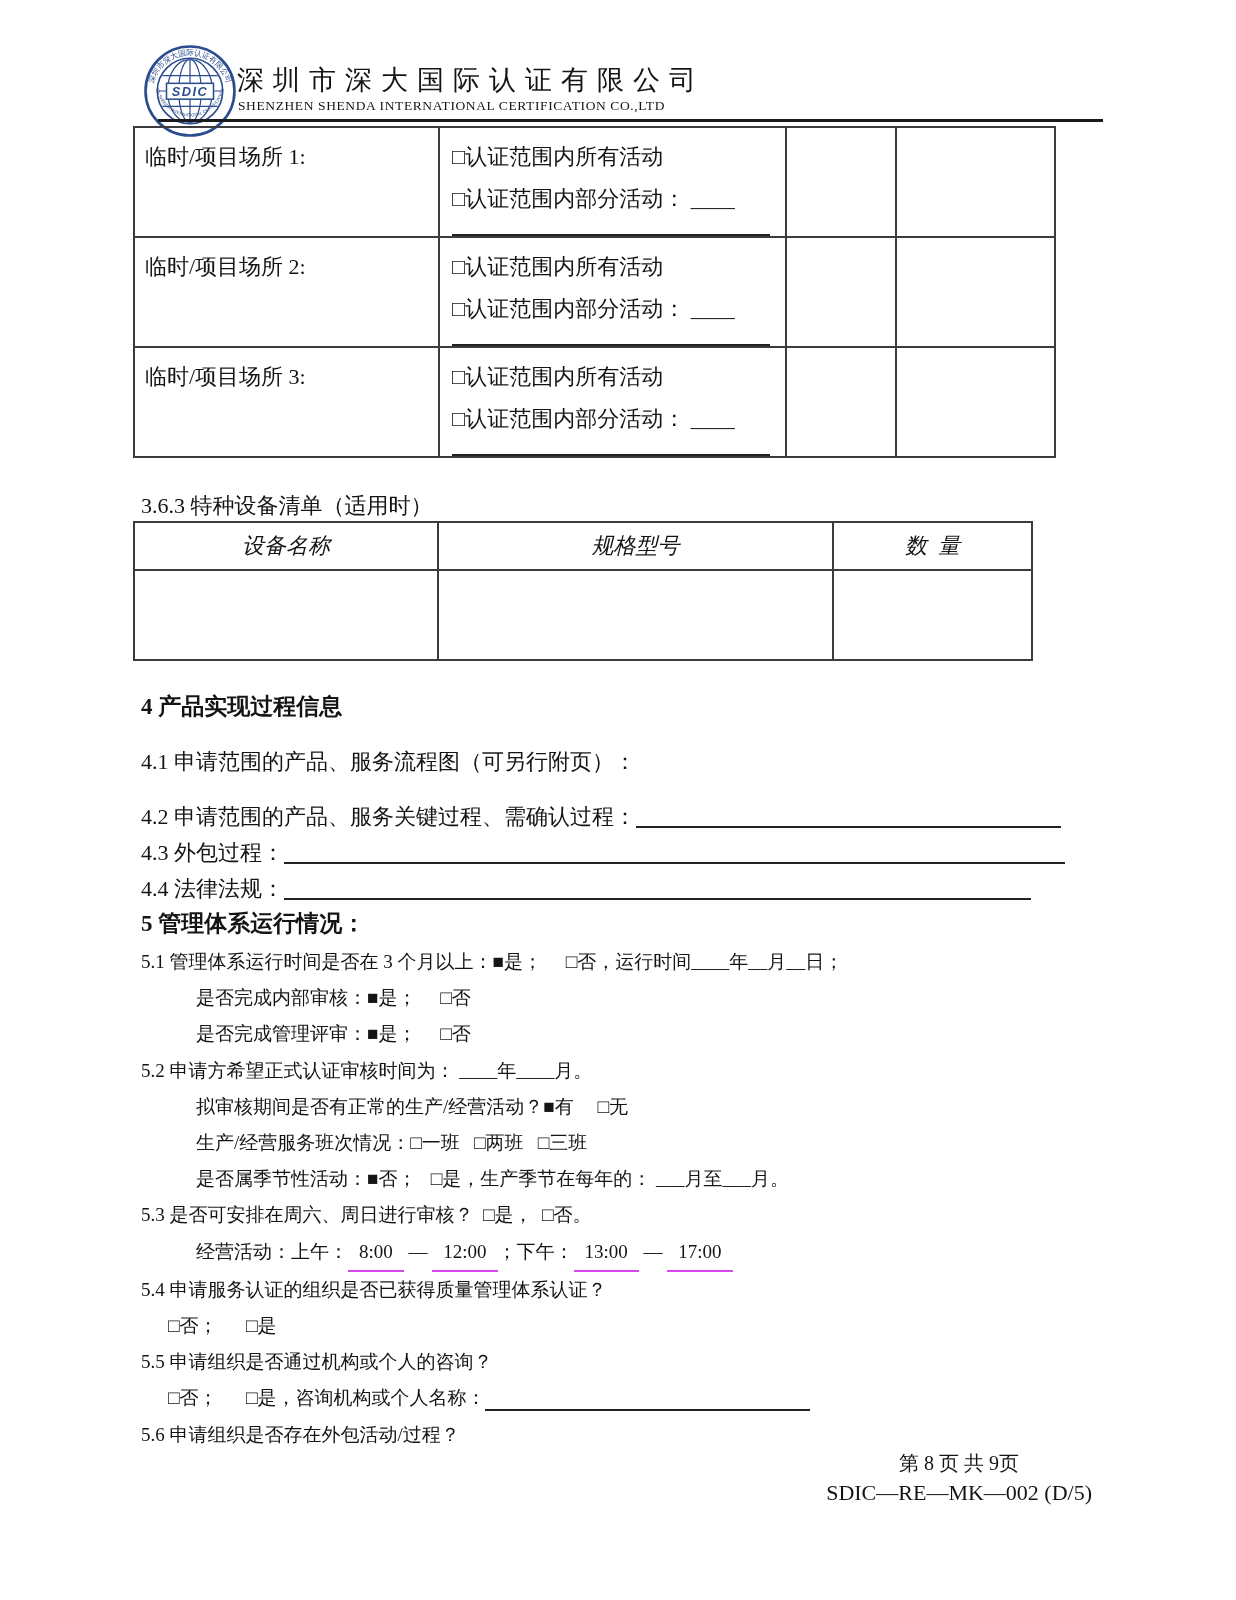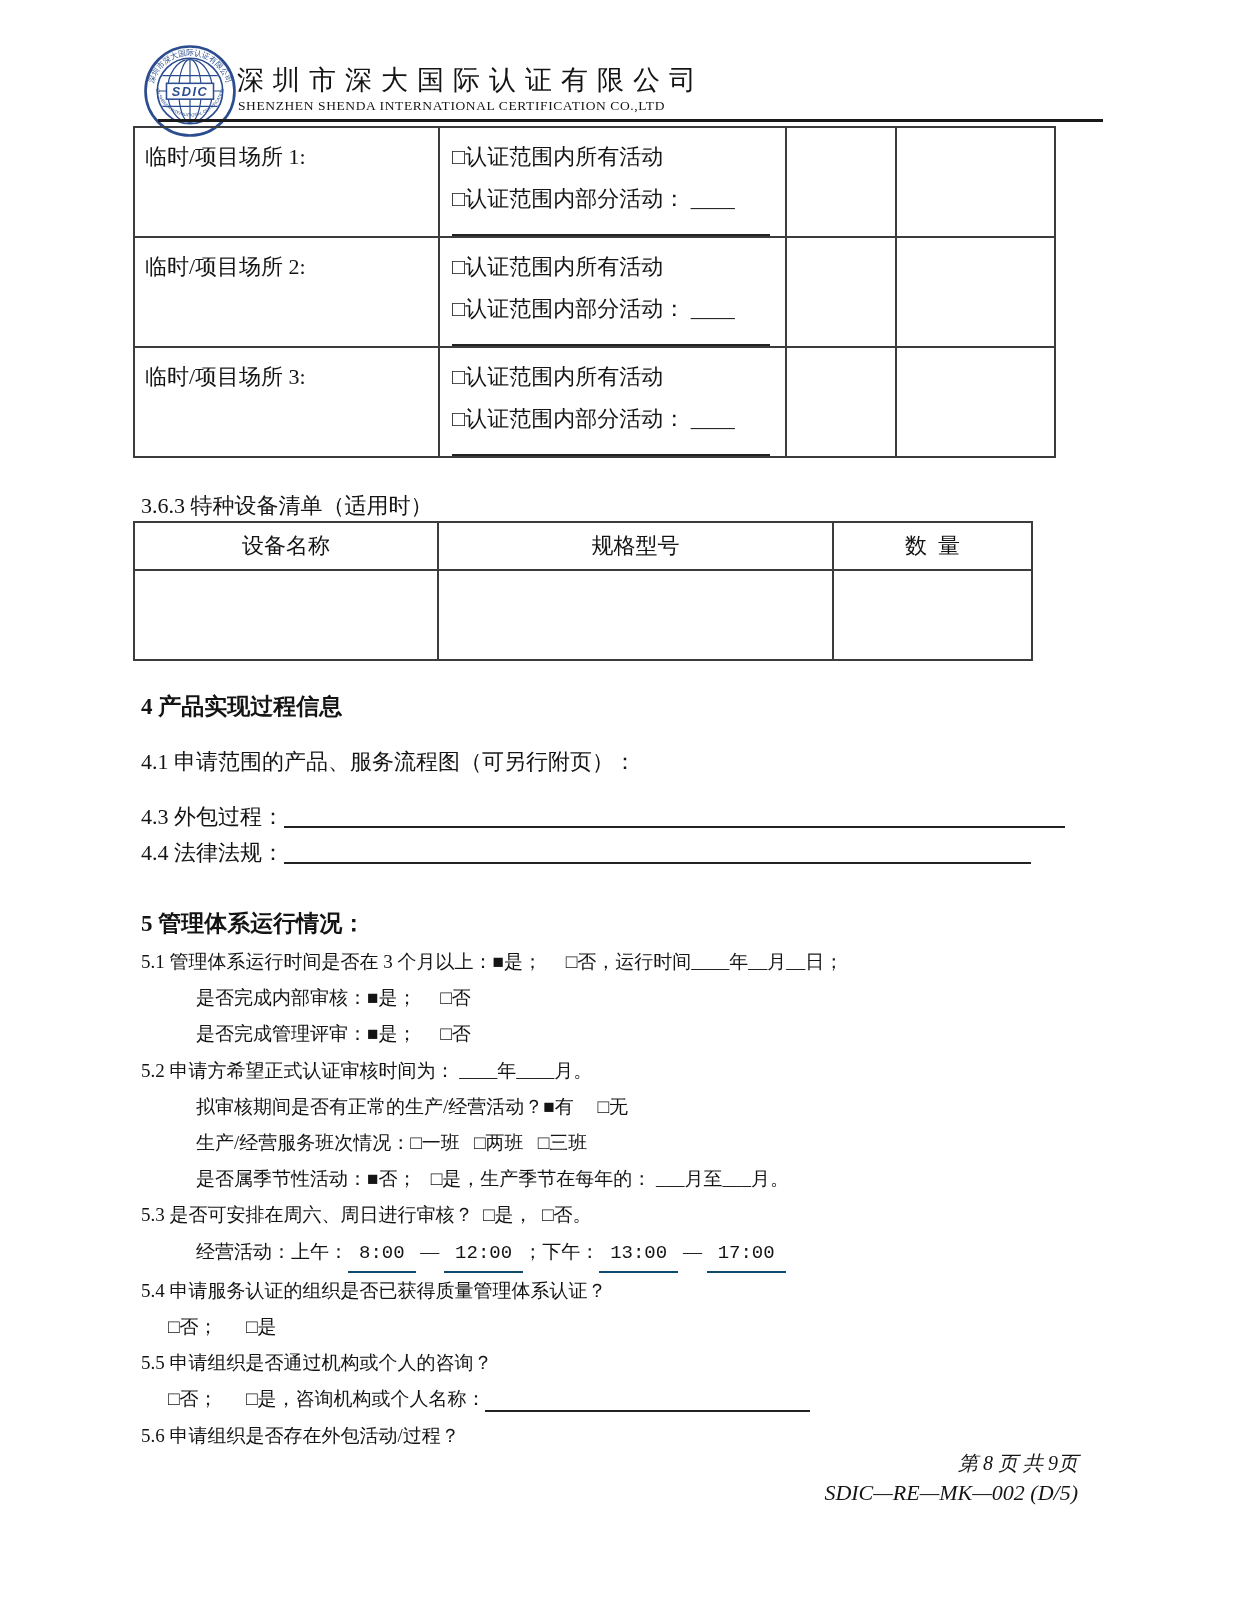--- a/index.html
+++ b/index.html
@@ -33,46 +33,46 @@
   td{border:2px solid #3c3c3c;}
 
   .site-table{left:133px;top:126px;width:921px;}
   .site-table td{vertical-align:top;}
   .label-cell{padding:14px 16px 0 10px;font-size:22px;white-space:pre;}
   .opt-cell{padding:8px 0 0 0;}
   .opt-line{line-height:42px;padding-left:12px;font-size:22px;white-space:pre;}
   .blankline{margin:14px 15px 0 12px;border-bottom:2px solid #232323;height:0;}
 
   .equip-title{left:141px;top:491px;font-size:22px;white-space:pre;}
-  .equip-table{left:133px;top:521px;width:898px;}
+  .equip-table{left:133px;top:521px;width:898px;font-style:italic;}
   .equip-table .hcell{height:44px;text-align:center;vertical-align:middle;font-size:22px;white-space:pre;}
   .equip-table .bcell{height:86px;}
 
   
   .h-bold{font-size:23px;font-weight:bold;white-space:pre;}
   .t22{font-size:22px;white-space:pre;}
 
   .s4-lines{left:141px;top:799px;width:962px;}
   .fill-row{display:flex;align-items:flex-end;height:36px;font-size:22px;}
   .fill-row .txt{white-space:pre;line-height:36px;}
   .rule{flex:1;border-bottom:2px solid #232323;margin-bottom:7px;}
   .mr42{margin-right:42px;}
   .mr38{margin-right:38px;}
   .mr72{margin-right:72px;}
 
   .s5-lines{left:141px;top:944px;width:980px;font-size:19px;line-height:36.2px;}
   .s5-lines > div{white-space:pre;}
   .ind1{padding-left:55px;}
   .ind2{padding-left:27px;}
-  .uline{border-bottom:2px solid #0c4a6e;padding:0 11px;font-family:Liberation Mono, monospace;}
+  .uline{border-bottom:2px solid #d946ef;padding:0 11px;}
   .worktime-row{display:flex;align-items:baseline;}
   .rule-325{width:325px;border-bottom:2px solid #232323;align-self:flex-end;margin-bottom:6px;}
 
   
-  .footer{right:158px;top:1449px;text-align:right;font-style:italic;}
+  .footer{right:144px;top:1449px;text-align:center;}
   .footer .pg{font-size:20px;line-height:29px;white-space:pre;}
   .footer .doc{font-size:22px;line-height:29px;white-space:pre;}
 </style>
 </head>
 <body>
 
 <div class="page">
 
   <div class="abs logo-box">
     <svg width="92" height="92" viewBox="0 0 90 90">
@@ -169,20 +169,24 @@
         <td class="bcell"></td>
       </tr>
     </tbody>
   </table>
 
   <div class="abs h-bold" style="left:141px;top:691px;">4 产品实现过程信息</div>
   <div class="abs t22" style="left:141px;top:747px;">4.1 申请范围的产品、服务流程图（可另行附页）：</div>
 
   <div class="abs s4-lines">
     <div class="fill-row">
+      <span class="txt">4.2 申请范围的产品、服务关键过程、需确认过程：</span>
+      <span class="rule mr42"></span>
+    </div>
+    <div class="fill-row">
       <span class="txt">4.3 外包过程：</span>
       <span class="rule mr38"></span>
     </div>
     <div class="fill-row">
       <span class="txt">4.4 法律法规：</span>
       <span class="rule mr72"></span>
     </div>
   </div>
 
   <div class="abs h-bold" style="left:141px;top:908px;">5 管理体系运行情况：</div>

